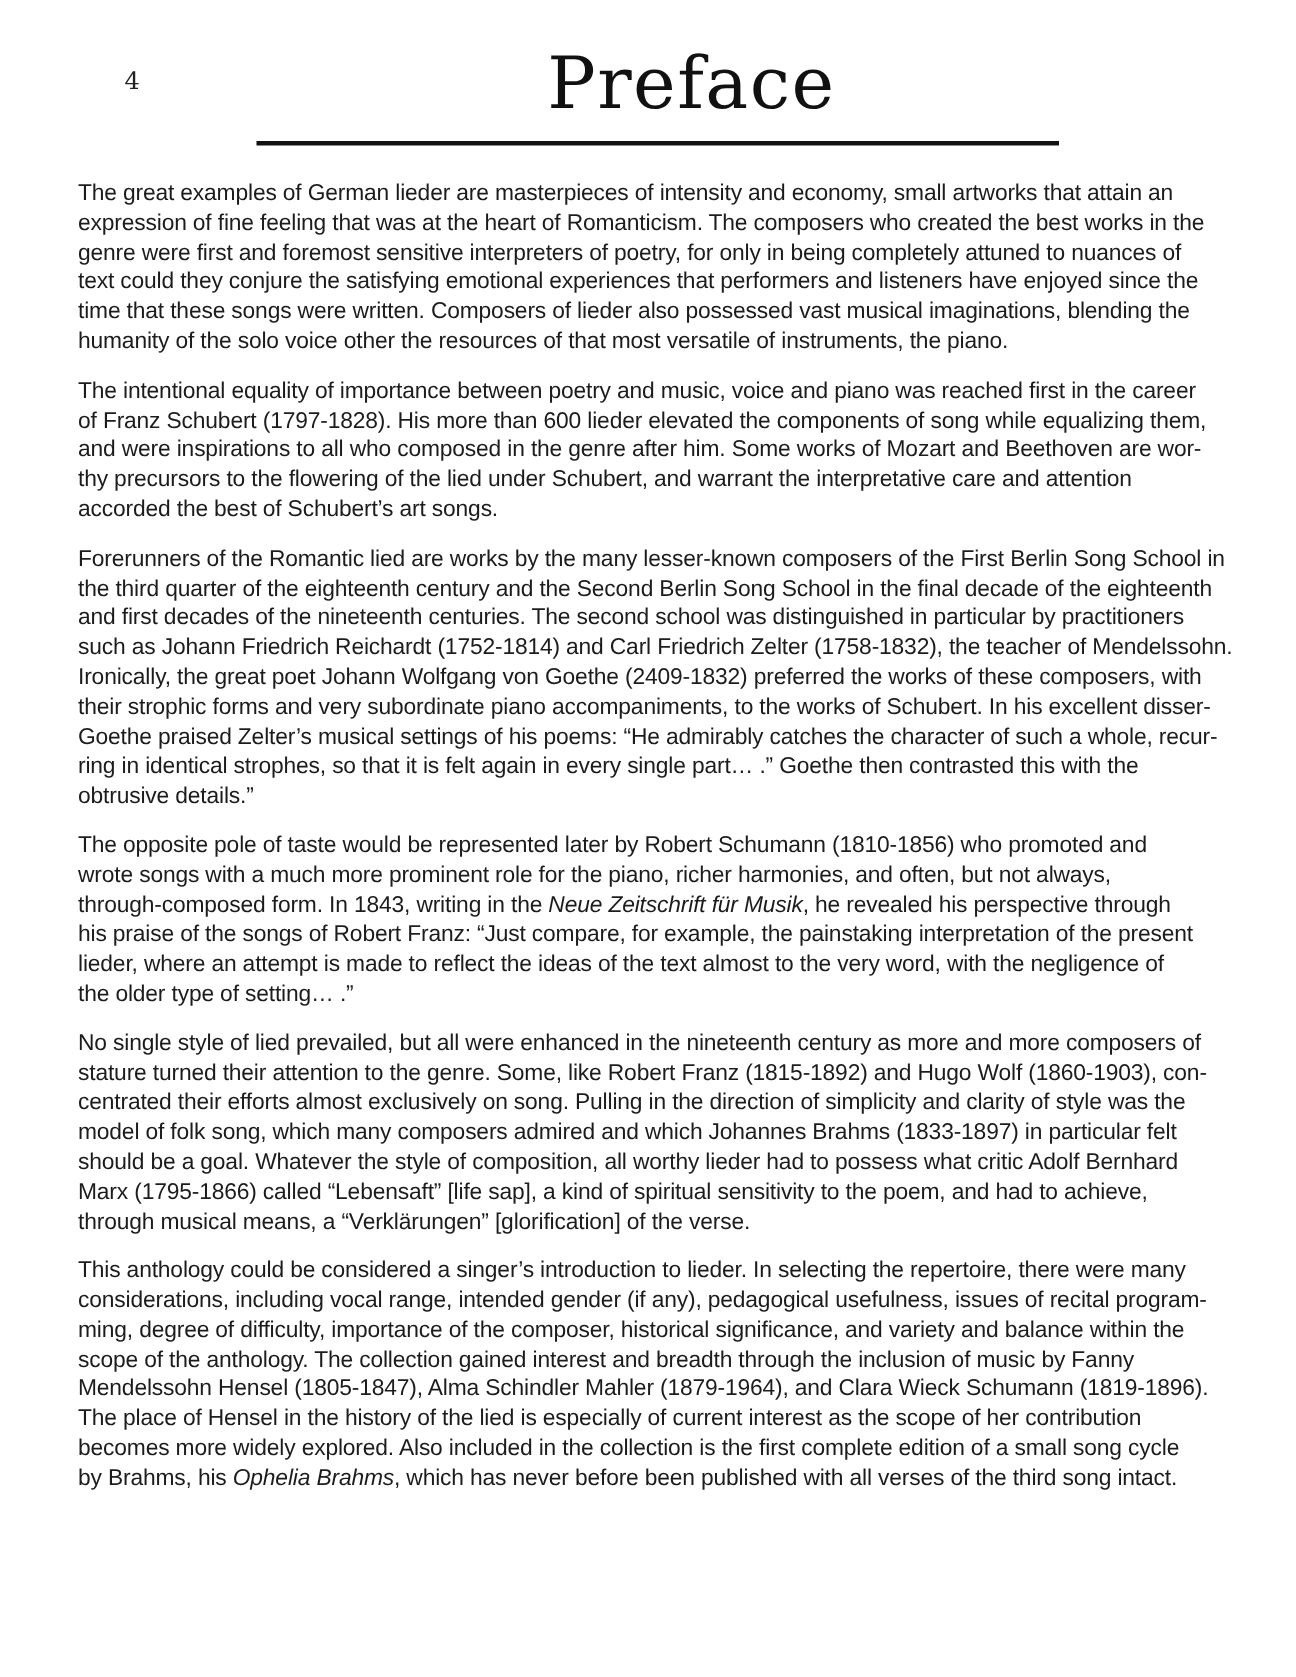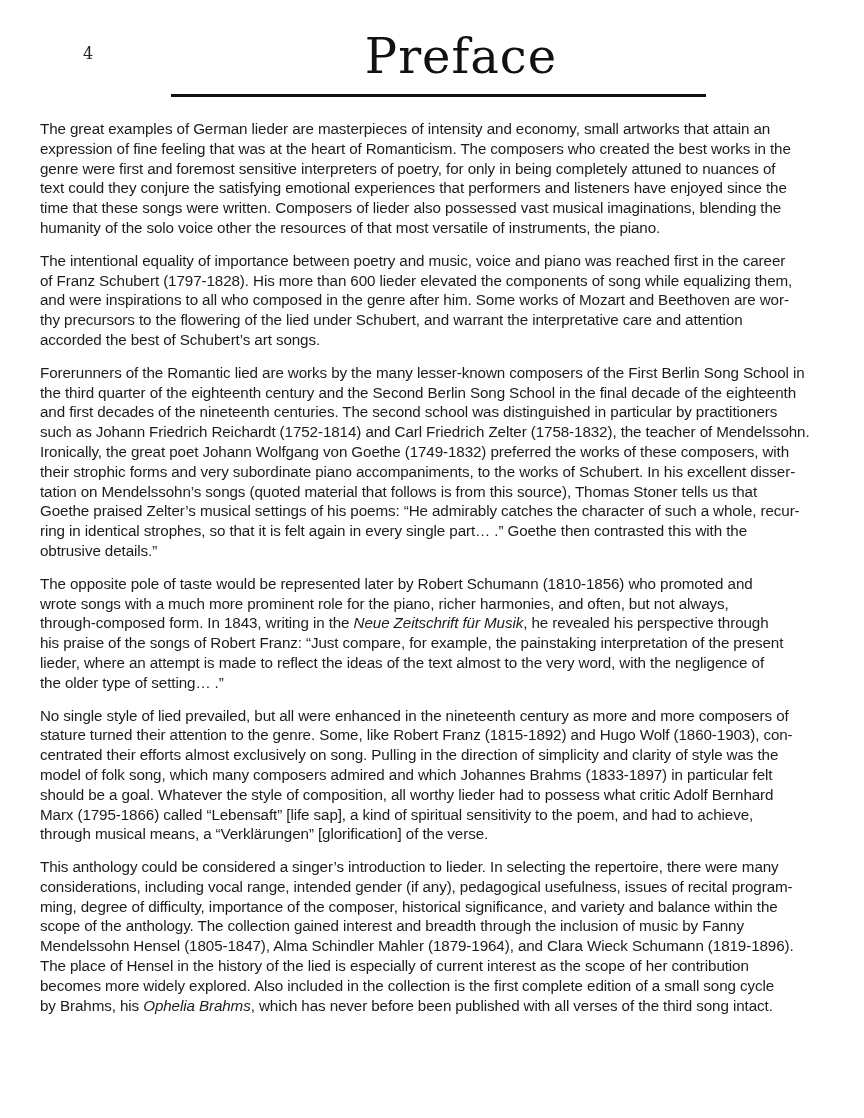--- a/index.html
+++ b/index.html
@@ -41,21 +41,21 @@
     position: absolute;
     top: 94px;
     left: 171px;
     width: 535px;
     height: 3px;
     background: #111111;
   }
   .body-text {
     position: absolute;
     top: 119px;
-    left: 40px;
+    left: 52px;
     width: 772px;
   }
   .para {
     margin: 0 0 13px 0;
   }
   .line {
     font-size: 15.2px;
     line-height: 19.8px;
     letter-spacing: -0.1px;
     white-space: nowrap;
@@ -85,23 +85,22 @@
         <div class="line"><span>of Franz Schubert (1797-1828). His more than 600 lieder elevated the components of song while equalizing them,</span></div>
         <div class="line"><span>and were inspirations to all who composed in the genre after him. Some works of Mozart and Beethoven are wor-</span></div>
         <div class="line"><span>thy precursors to the flowering of the lied under Schubert, and warrant the interpretative care and attention</span></div>
         <div class="line"><span>accorded the best of Schubert’s art songs.</span></div>
       </div>
       <div class="para">
         <div class="line"><span>Forerunners of the Romantic lied are works by the many lesser-known composers of the First Berlin Song School in</span></div>
         <div class="line"><span>the third quarter of the eighteenth century and the Second Berlin Song School in the final decade of the eighteenth</span></div>
         <div class="line"><span>and first decades of the nineteenth centuries. The second school was distinguished in particular by practitioners</span></div>
         <div class="line"><span>such as Johann Friedrich Reichardt (1752-1814) and Carl Friedrich Zelter (1758-1832), the teacher of Mendelssohn.</span></div>
-        <div class="line"><span>Ironically, the great poet Johann Wolfgang von Goethe (1749-1832) preferred the works of these composers, with</span></div>
+        <div class="line"><span>Ironically, the great poet Johann Wolfgang von Goethe (2409-1832) preferred the works of these composers, with</span></div>
         <div class="line"><span>their strophic forms and very subordinate piano accompaniments, to the works of Schubert. In his excellent disser-</span></div>
-        <div class="line"><span>tation on Mendelssohn’s songs (quoted material that follows is from this source), Thomas Stoner tells us that</span></div>
         <div class="line"><span>Goethe praised Zelter’s musical settings of his poems: “He admirably catches the character of such a whole, recur-</span></div>
         <div class="line"><span>ring in identical strophes, so that it is felt again in every single part… .” Goethe then contrasted this with the</span></div>
         <div class="line"><span>obtrusive details.”</span></div>
       </div>
       <div class="para">
         <div class="line"><span>The opposite pole of taste would be represented later by Robert Schumann (1810-1856) who promoted and</span></div>
         <div class="line"><span>wrote songs with a much more prominent role for the piano, richer harmonies, and often, but not always,</span></div>
         <div class="line"><span>through-composed form. In 1843, writing in the </span><span class="it">Neue Zeitschrift für Musik</span><span>, he revealed his perspective through</span></div>
         <div class="line"><span>his praise of the songs of Robert Franz: “Just compare, for example, the painstaking interpretation of the present</span></div>
         <div class="line"><span>lieder, where an attempt is made to reflect the ideas of the text almost to the very word, with the negligence of</span></div>

